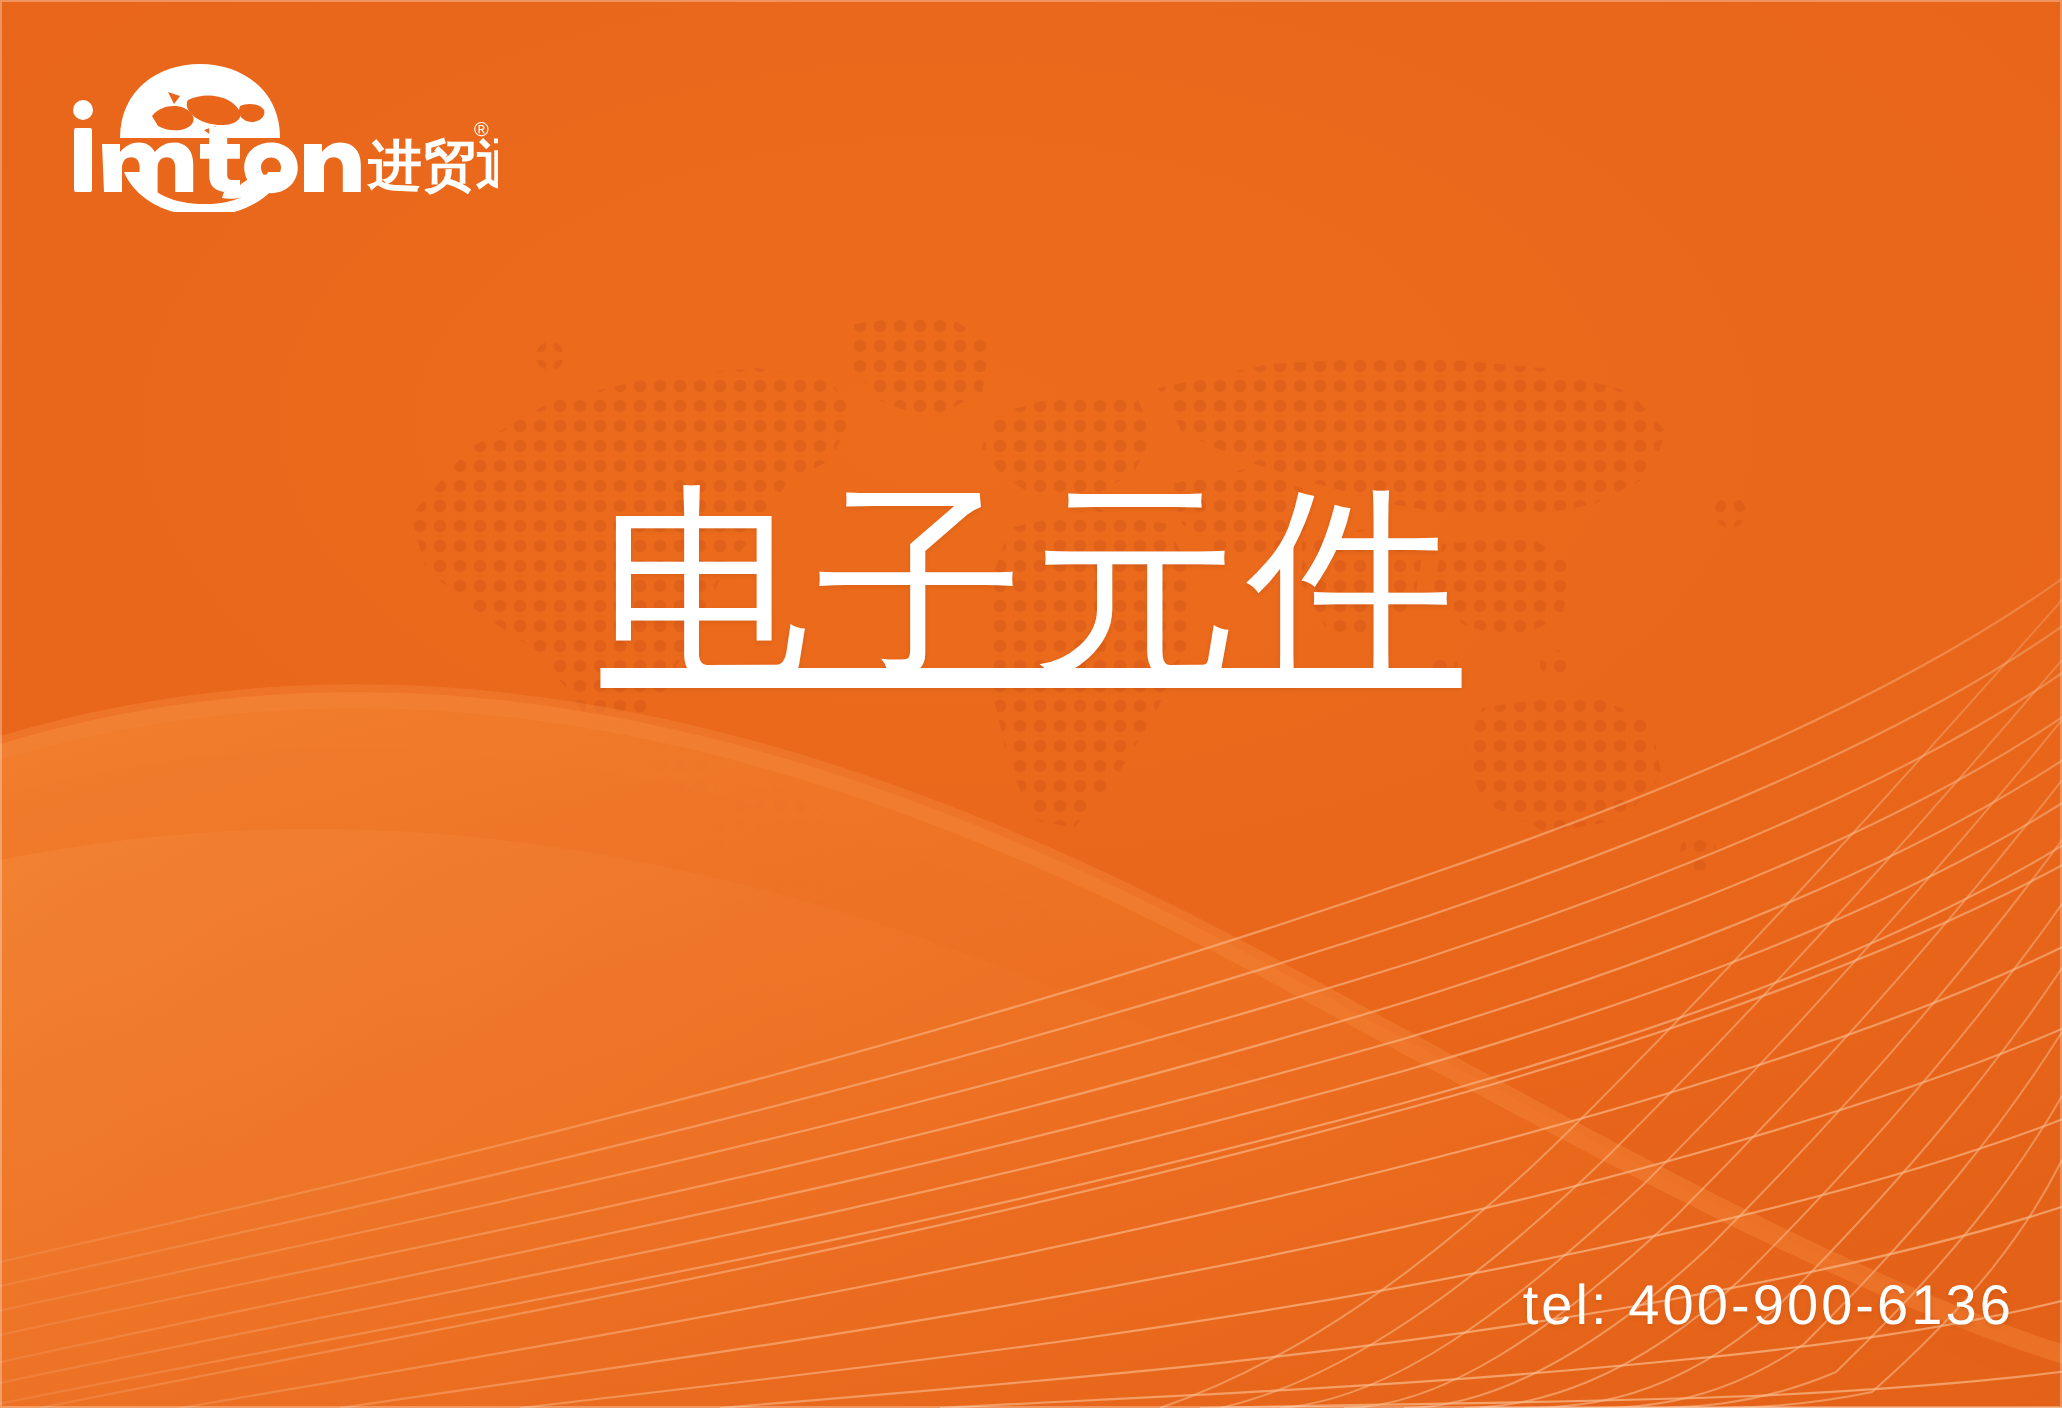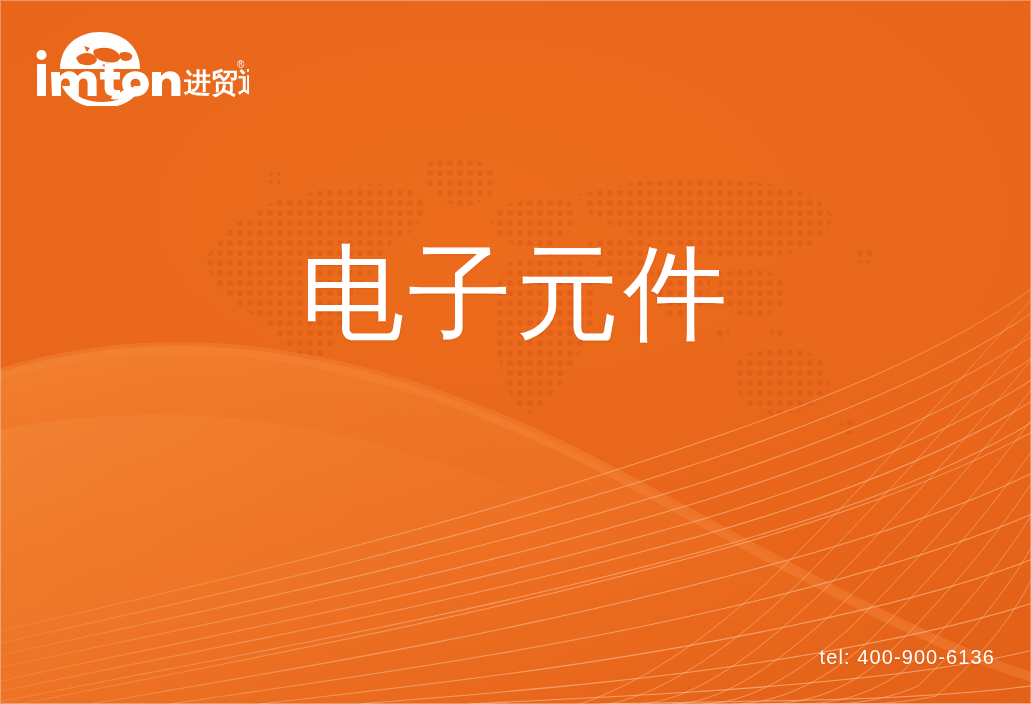--- a/index.html
+++ b/index.html
@@ -56,40 +56,41 @@
     left:0; right:0;
     top:232px;
     text-align:center;
     color:#FFFFFF;
     font-family:"Liberation Sans","DejaVu Sans",sans-serif;
     font-weight:400;
     letter-spacing:.01em;
     line-height:1.18;
     text-shadow:0 1px 2px rgba(150,60,10,.18);
     user-select:none;
+    text-decoration:underline;
   }
   .headline .l1{
     display:block;
     font-size:104px;
     letter-spacing:.035em;
   }
   .headline .l2{
     display:block;
     font-size:104px;
     letter-spacing:.012em;
     margin-top:8px;
   }
 
   
   .phone{
     position:absolute;
-    right:36px;
+    right:24px;
     bottom:35px;
     color:#FFFFFF;
-    font-size:20px;
+    font-size:28px;
     letter-spacing:.055em;
     font-family:"Liberation Sans","DejaVu Sans",sans-serif;
     text-shadow:0 1px 2px rgba(150,60,10,.22);
     white-space:nowrap;
     user-select:none;
   }
 
   
   .frame{
     position:absolute; inset:0;

